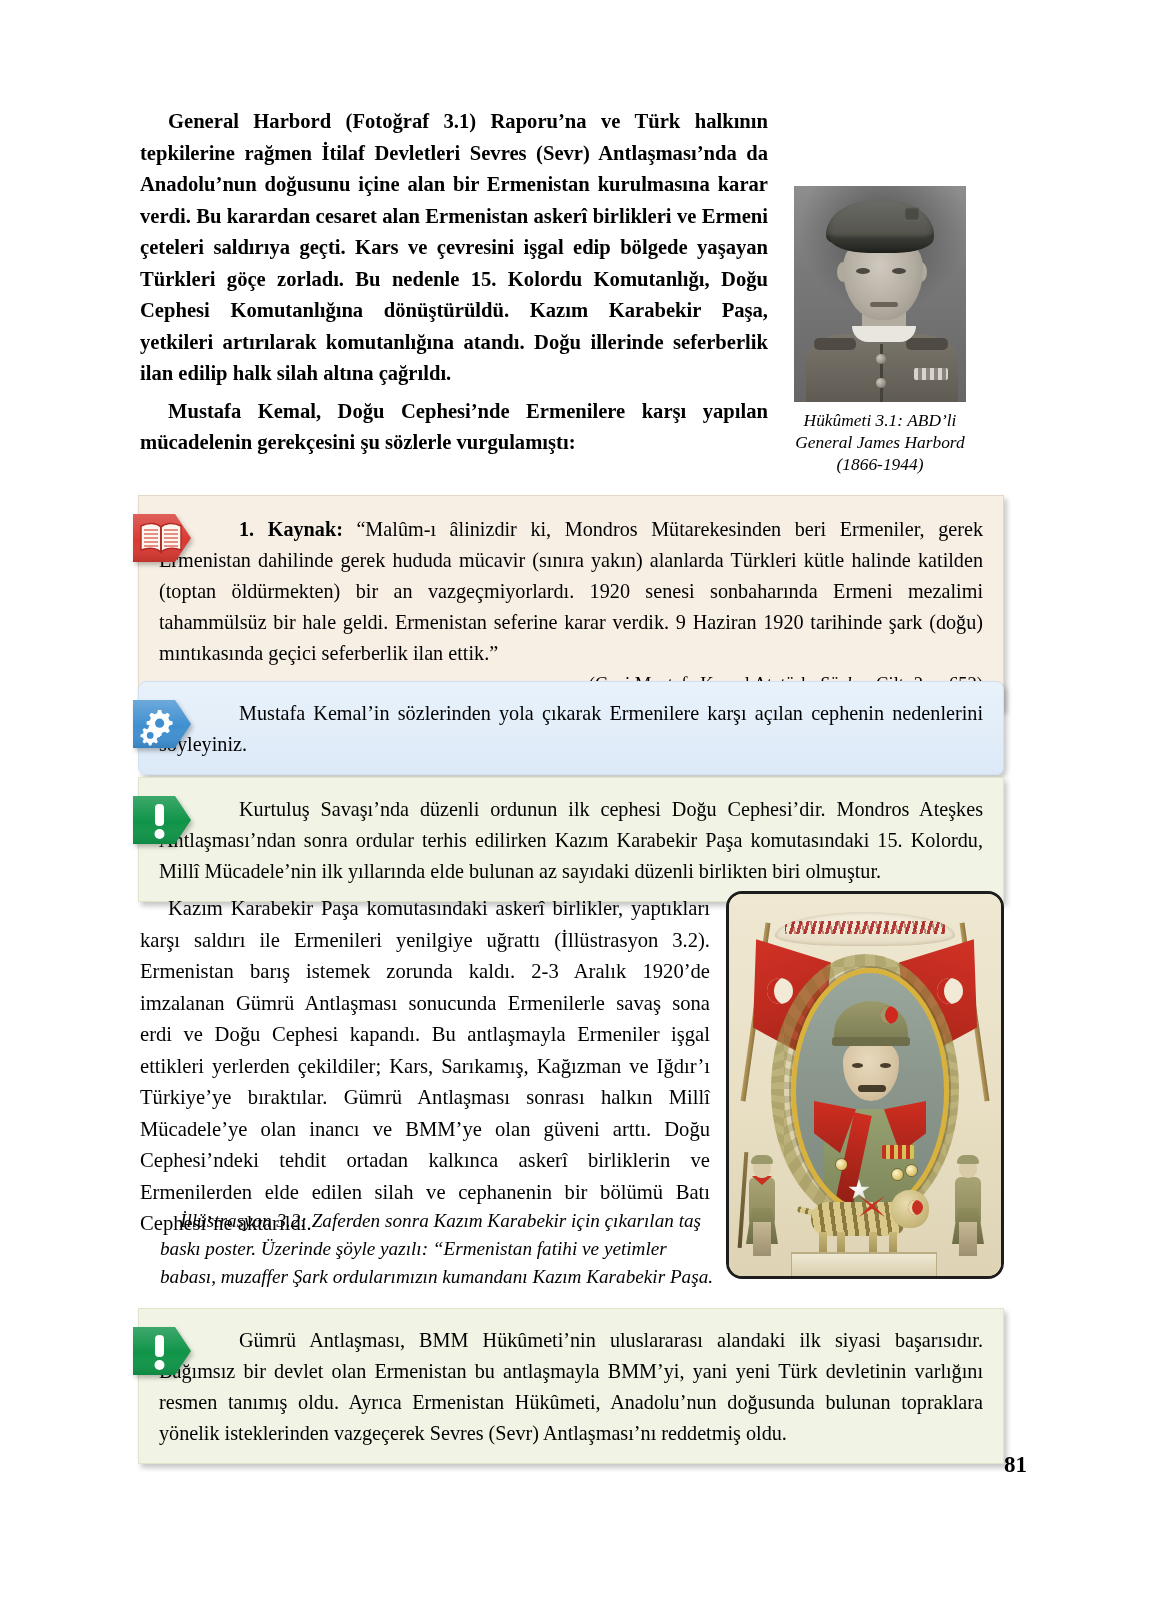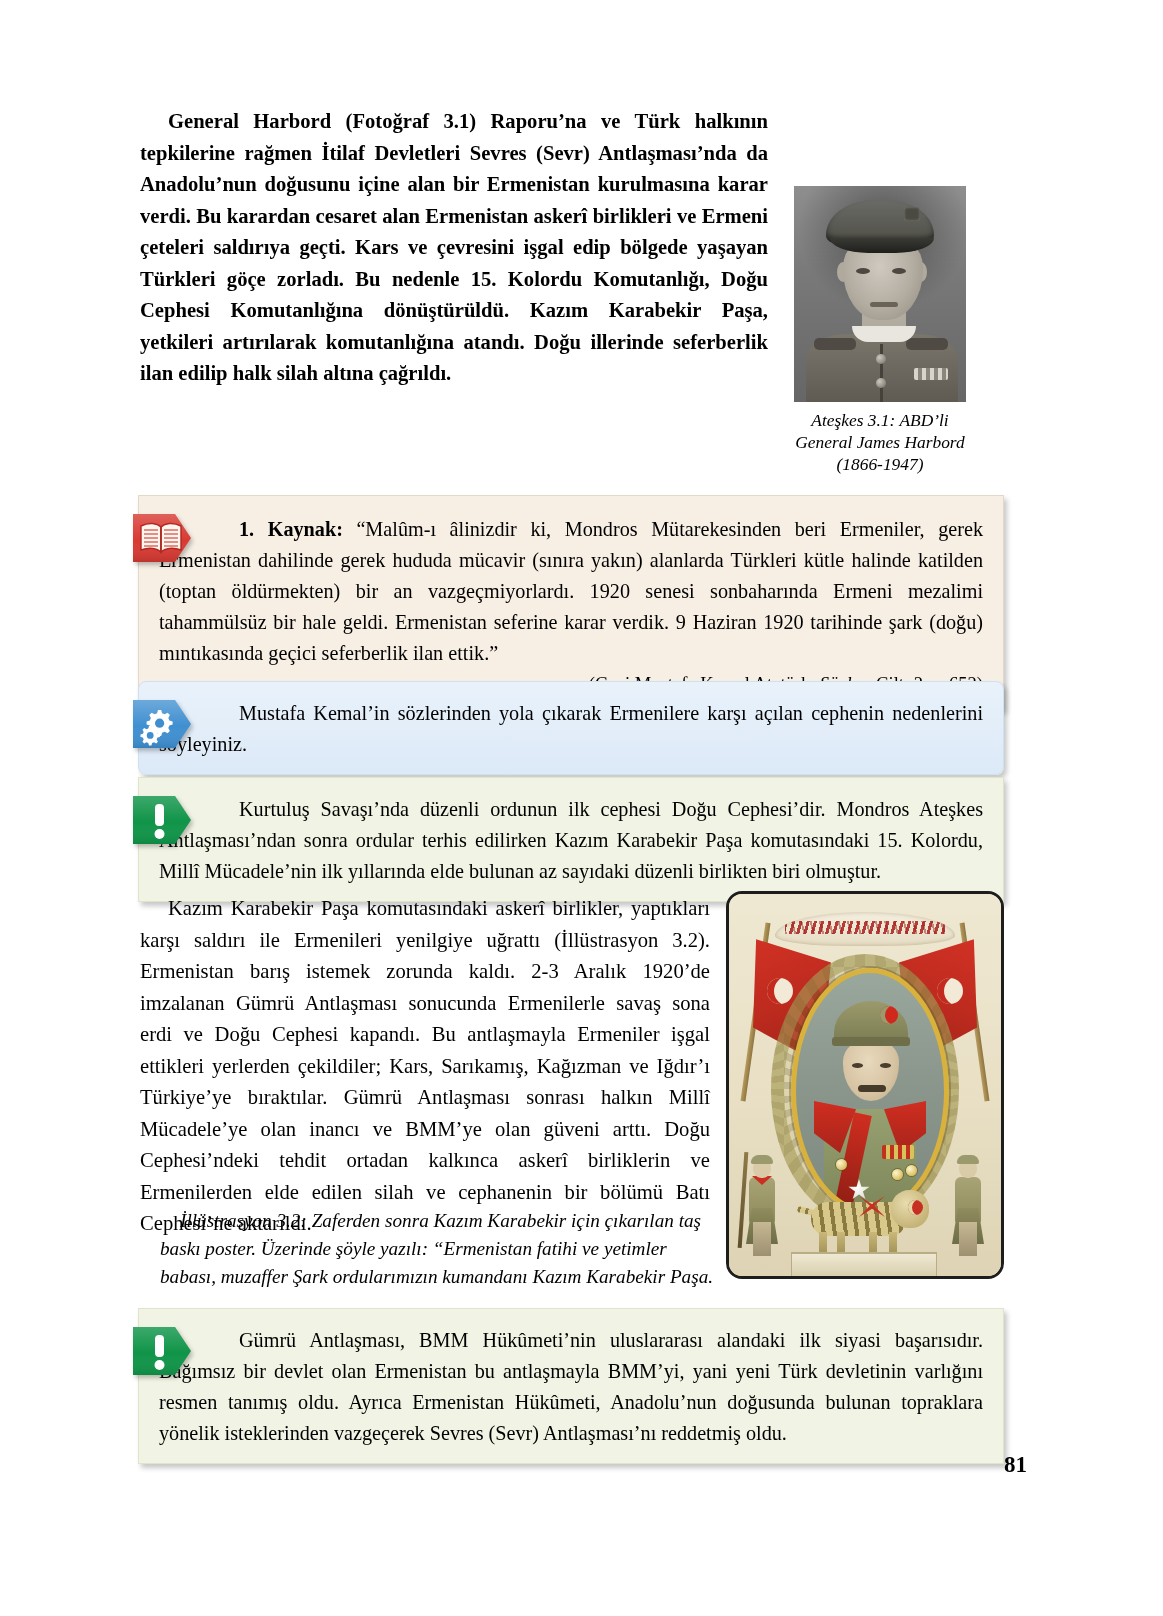--- a/index.html
+++ b/index.html
@@ -564,28 +564,29 @@
         <div class="p-face"></div>
         <div class="p-eye-l"></div>
         <div class="p-eye-r"></div>
         <div class="p-mouth"></div>
         <div class="p-cap"></div>
         <div class="p-visor"></div>
         <div class="p-badge"></div>
       </div>
     </div>
     <div class="photo-caption">
-      <div>Ateşkes 3.1: ABD’li</div>
+      <div>Hükûmeti 3.1: ABD’li</div>
       <div>General James Harbord</div>
-      <div>(1866-1947)</div>
+      <div>(1866-1944)</div>
     </div>
   </div>
 
   <div class="content">
     <p class="body-par wrap-col">General Harbord (Fotoğraf 3.1) Raporu’na ve Türk halkının tepkilerine rağmen İtilaf Devletleri Sevres (Sevr) Antlaşması’nda da Anadolu’nun doğusunu içine alan bir Ermenistan kurulmasına karar verdi. Bu karardan cesaret alan Ermenistan askerî birlikleri ve Ermeni çeteleri saldırıya geçti. Kars ve çevresini işgal edip bölgede yaşayan Türkleri göçe zorladı. Bu nedenle 15. Kolordu Komutanlığı, Doğu Cephesi Komutanlığına dönüştürüldü. Kazım Karabekir Paşa, yetkileri artırılarak komutanlığına atandı. Doğu illerinde seferberlik ilan edilip halk silah altına çağrıldı.</p>
+    <p class="body-par wrap-col last">Mustafa Kemal, Doğu Cephesi’nde Ermenilere karşı yapılan mücadelenin gerekçesini şu sözlerle vurgulamıştı:</p>
   </div>
 
   <div class="callout box-source">
     <svg class="flag" viewBox="0 0 62 60">
       <path d="M2 6 L44 6 L60 30 L44 54 L2 54 Z" fill="#d93a33"></path>
       <path d="M2 6 L44 6 L60 30 L44 54 L2 54 Z" fill="url(#bkg)" opacity="0.35"></path>
       <defs>
         <linearGradient id="bkg" x1="0" y1="0" x2="0" y2="1">
           <stop offset="0%" stop-color="#ffffff" stop-opacity="0.55"></stop>
           <stop offset="55%" stop-color="#ffffff" stop-opacity="0"></stop>

